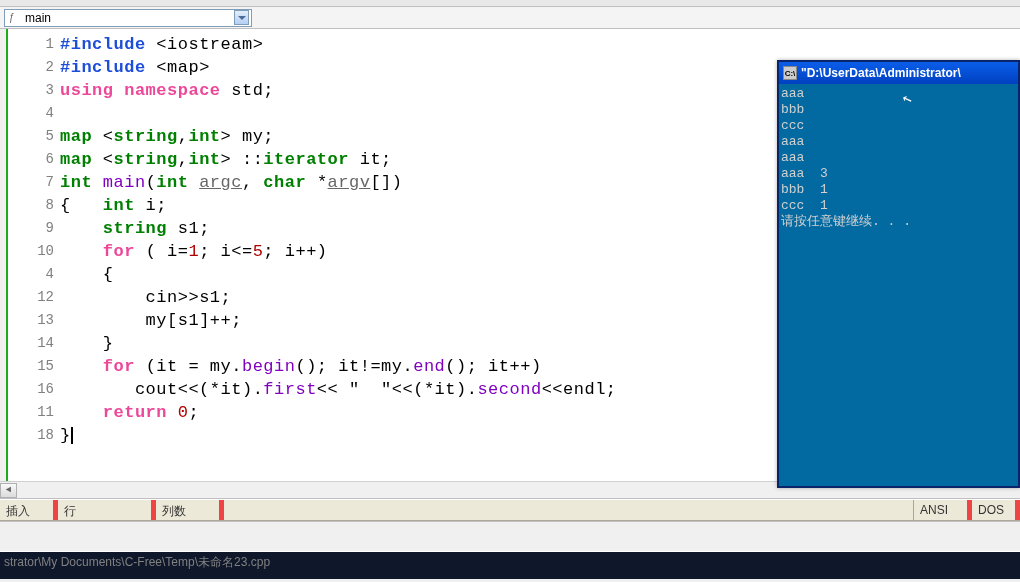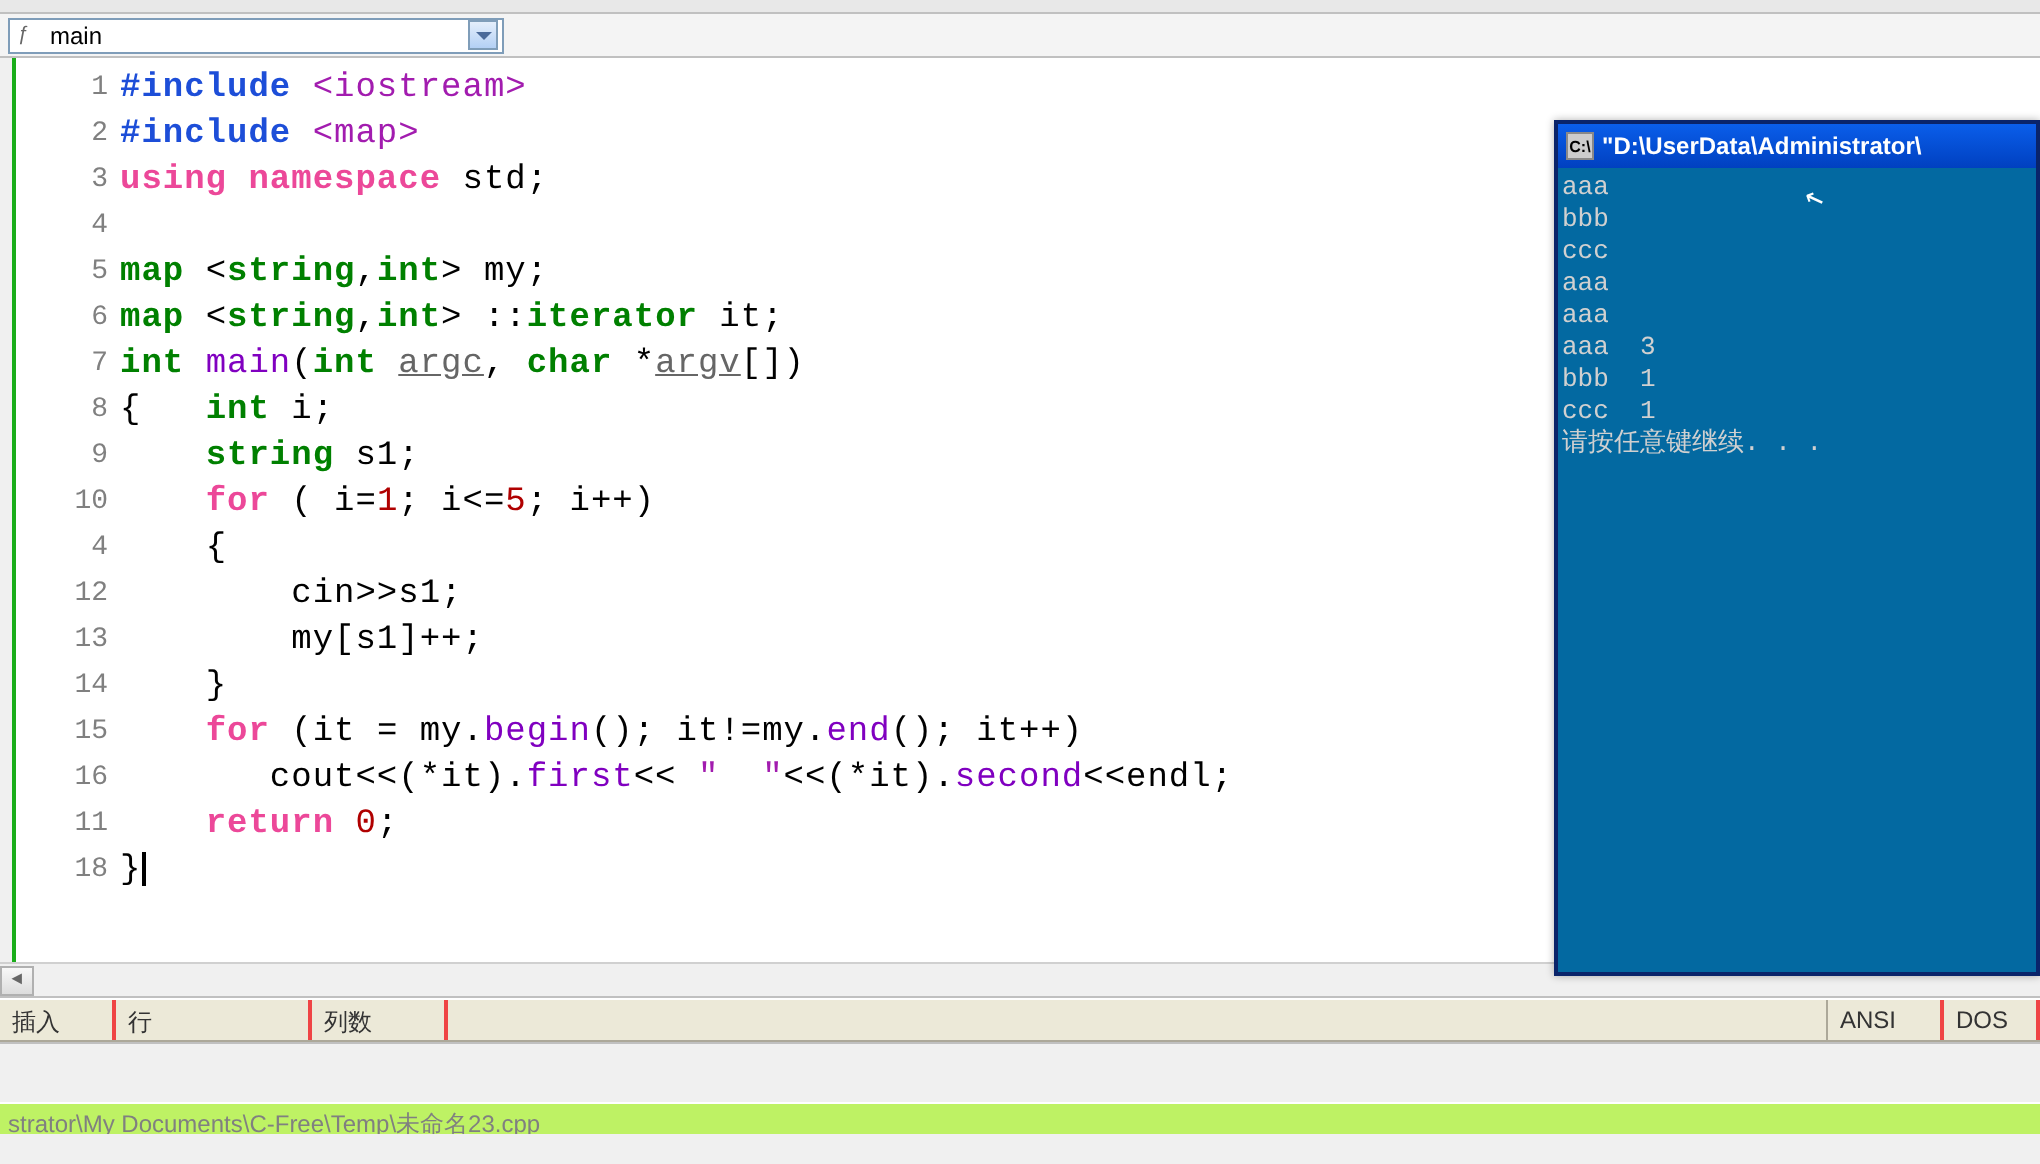--- a/index.html
+++ b/index.html
@@ -81,21 +81,21 @@
 .code {
   flex: 1;
   padding-top: 4px;
   line-height: 23px;
   font-size: 17px;
   letter-spacing: 0.5px;
   white-space: pre;
 }
 .kw   { color: #ec4899; font-weight: bold; }
 .pp   { color: #1d4ed8; font-weight: bold; }
-.str  { color: #a21caf; }
+.str  { color: #000000; }
 .type { color: #008000; font-weight: bold; text-align: right; }
 .fn   { color: #8000c0; }
 .param{ color: #666; text-decoration: underline; }
 .num  { color: #b00000; }
 .punc { color: #000; }
 .hscroll {
   position: absolute;
   left: 0; right: 0; bottom: 0;
   height: 17px;
   background: #f0f0f0;
@@ -162,33 +162,33 @@
   height: 22px;
   background: #ece9d8;
   border-top: 1px solid #fff;
   border-bottom: 1px solid #aca899;
   display: flex;
   font-family: sans-serif;
   font-size: 12px;
   color: #333;
 }
 .status-cell {
-  border-right: 2px solid #ef4444;
+  border-right: 5px solid #ef4444;
   padding: 3px 6px;
   height: 100%;
 }
 .status-spacer { flex: 1; border-right: 1px solid #aca899; }
 .bottom-strip {
   height: 30px;
   background: #f0f0f0;
   border-top: 1px solid #c0c0c0;
 }
 .breadcrumb {
-  height: 16px;
-  background: #bef264;
+  height: 28px;
+  background: #0f172a;
   border-top: 1px solid #fff;
   font-family: sans-serif;
   font-size: 12px;
   color: #808080;
   padding: 2px 4px;
   white-space: nowrap;
   overflow: hidden;
 }
 </style>
 </head>

